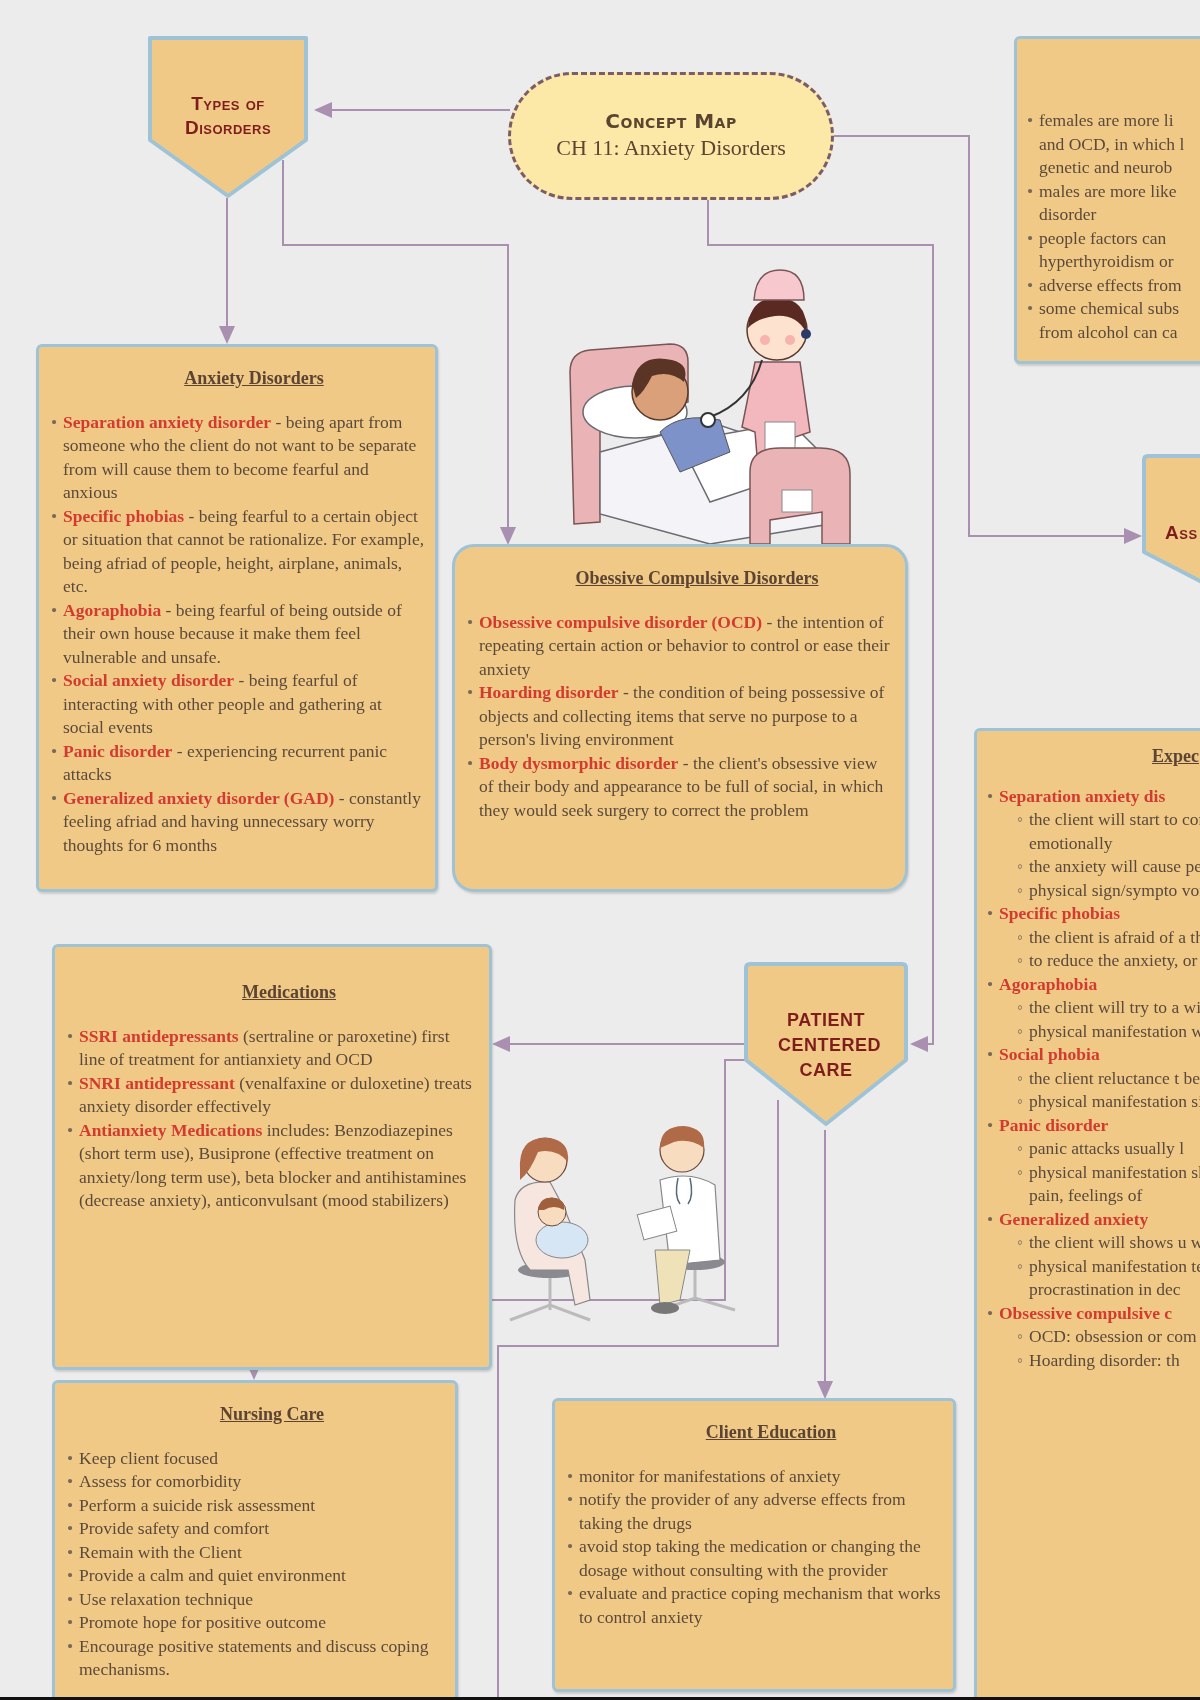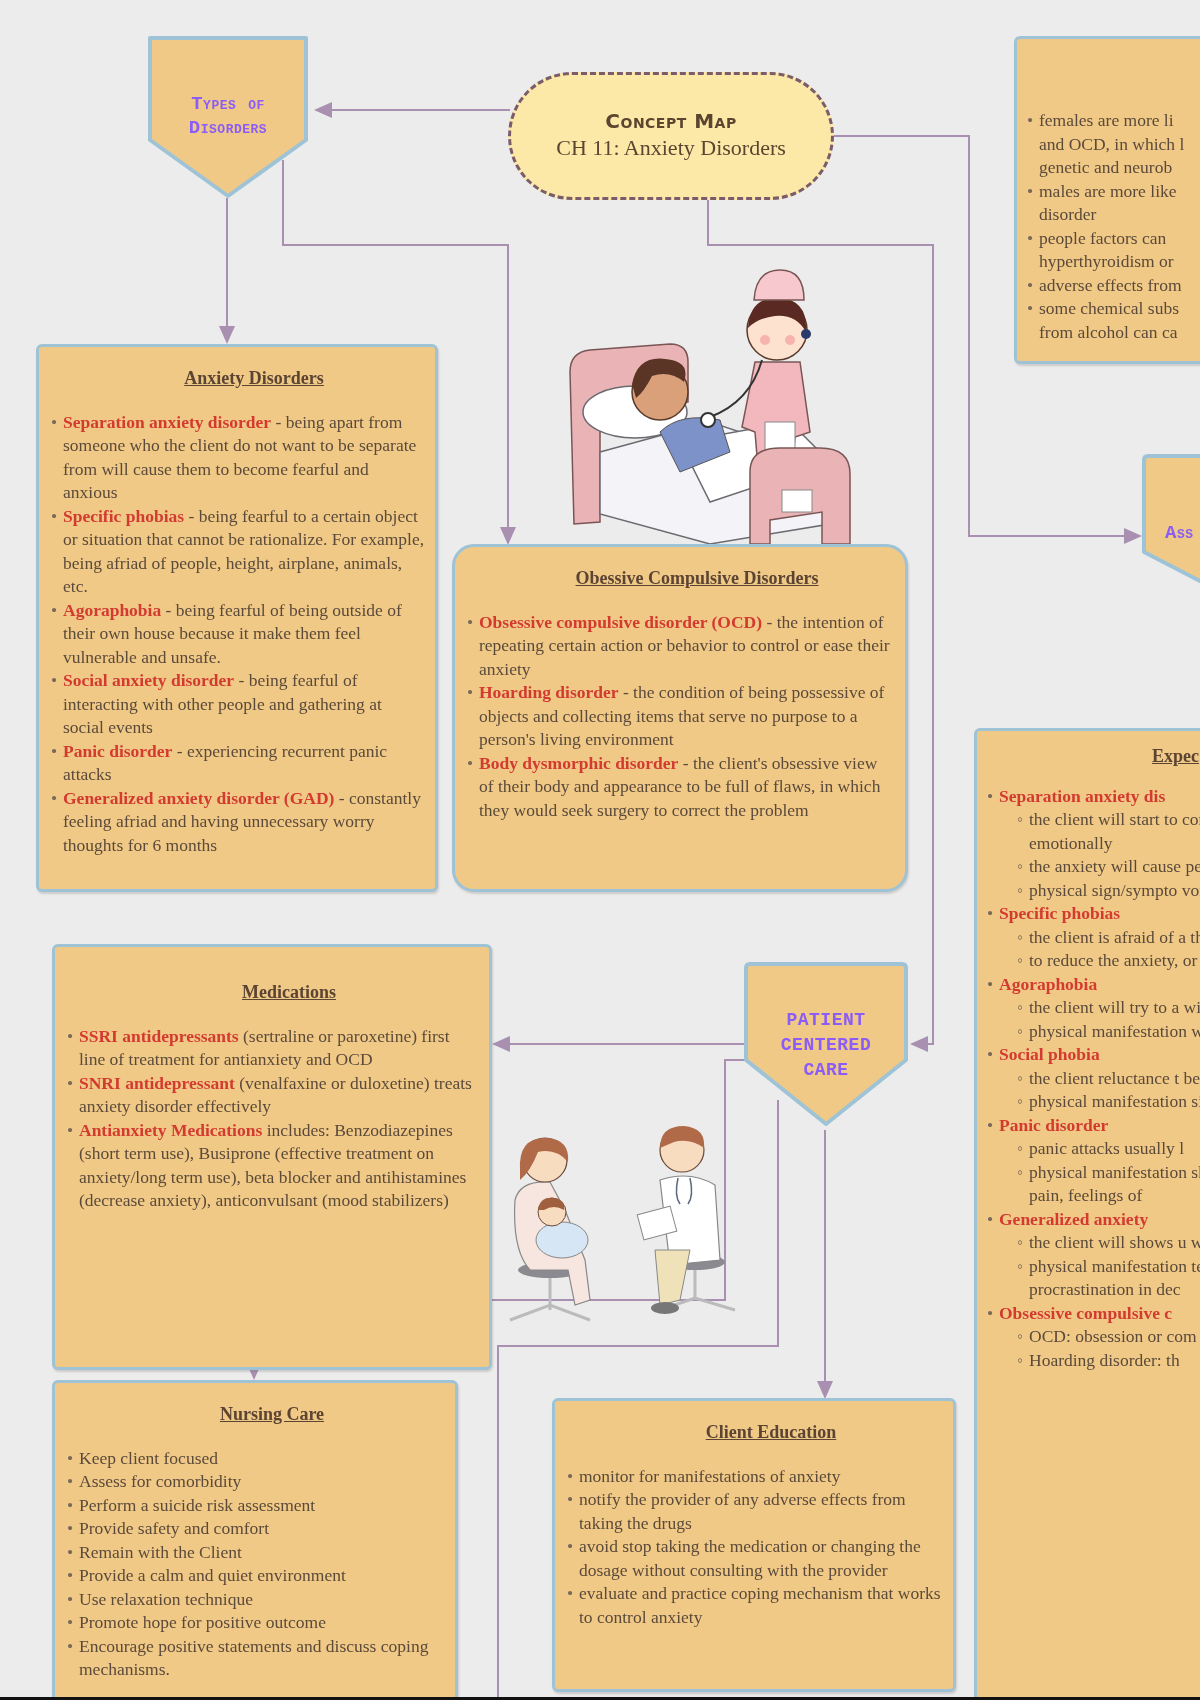--- a/index.html
+++ b/index.html
@@ -27,22 +27,22 @@
   .box .term { color:#d33a30; font-weight:bold; }
   .box ul.sub li::before { content:"◦"; }
   .box ul.sub { padding-left:18px; padding-right:0; }
 
   .pentagon {
     position:absolute;
   }
   .pentagon svg { position:absolute; left:0; top:0; }
   .pentagon .label {
     position:absolute; left:0; right:0; text-align:center;
-    font-family:Liberation Mono, monospace;
-    font-weight:bold; color:#8b5cf6; font-variant:small-caps;
+    font-family:Liberation Sans, sans-serif;
+    font-weight:bold; color:#7f1d1d; font-variant:small-caps;
     letter-spacing:0.5px;
   }
 
   .pill {
     position:absolute; left:508px; top:72px; width:326px; height:128px;
     box-sizing:border-box; background:#fde9a7;
     border:3px dashed #7a5c6a; border-radius:64px;
     text-align:center; color:#5a4530;
   }
   .pill .t1 { margin-top:34px; font-weight:bold; font-variant:small-caps;
@@ -157,21 +157,21 @@
       <path d="M190,220 Q190,196 220,196 L260,196 Q290,196 290,222 L290,292 L262,292 L262,260 L210,268 L210,292 L190,292 Z" fill="#eab4b6" stroke="#7a5555" stroke-width="1.5"></path>
       <rect x="222" y="238" width="30" height="22" fill="#fff" stroke="#888" stroke-width="1"></rect>
     </svg>
   </div>
 
   <div class="box" style="left:452px;top:544px;width:456px;height:348px;border-radius:22px;">
     <div class="title">Obessive Compulsive Disorders</div>
     <ul>
       <li><span class="term">Obsessive compulsive disorder (OCD)</span><span> - the intention of repeating certain action or behavior to control or ease their anxiety</span></li>
       <li><span class="term">Hoarding disorder</span><span> - the condition of being possessive of objects and collecting items that serve no purpose to a person's living environment</span></li>
-      <li><span class="term">Body dysmorphic disorder</span><span> - the client's obsessive view of their body and appearance to be full of flaws, in which they would seek surgery to correct the problem</span></li>
+      <li><span class="term">Body dysmorphic disorder</span><span> - the client's obsessive view of their body and appearance to be full of social, in which they would seek surgery to correct the problem</span></li>
     </ul>
   </div>
 
   <div class="box" style="left:974px;top:728px;width:240px;height:980px;overflow:hidden;">
     <div class="title" style="text-align:left;padding-left:175px;margin:14px 0 16px 0;">Expec</div>
     <ul style="white-space:normal;width:420px;padding-left:10px;">
       <li><span class="term">Separation anxiety dis</span>
         <ul class="sub">
             <li>the client will start to concerns why they ge they are emotionally</li>
             <li>the anxiety will cause perform normal daily</li>

